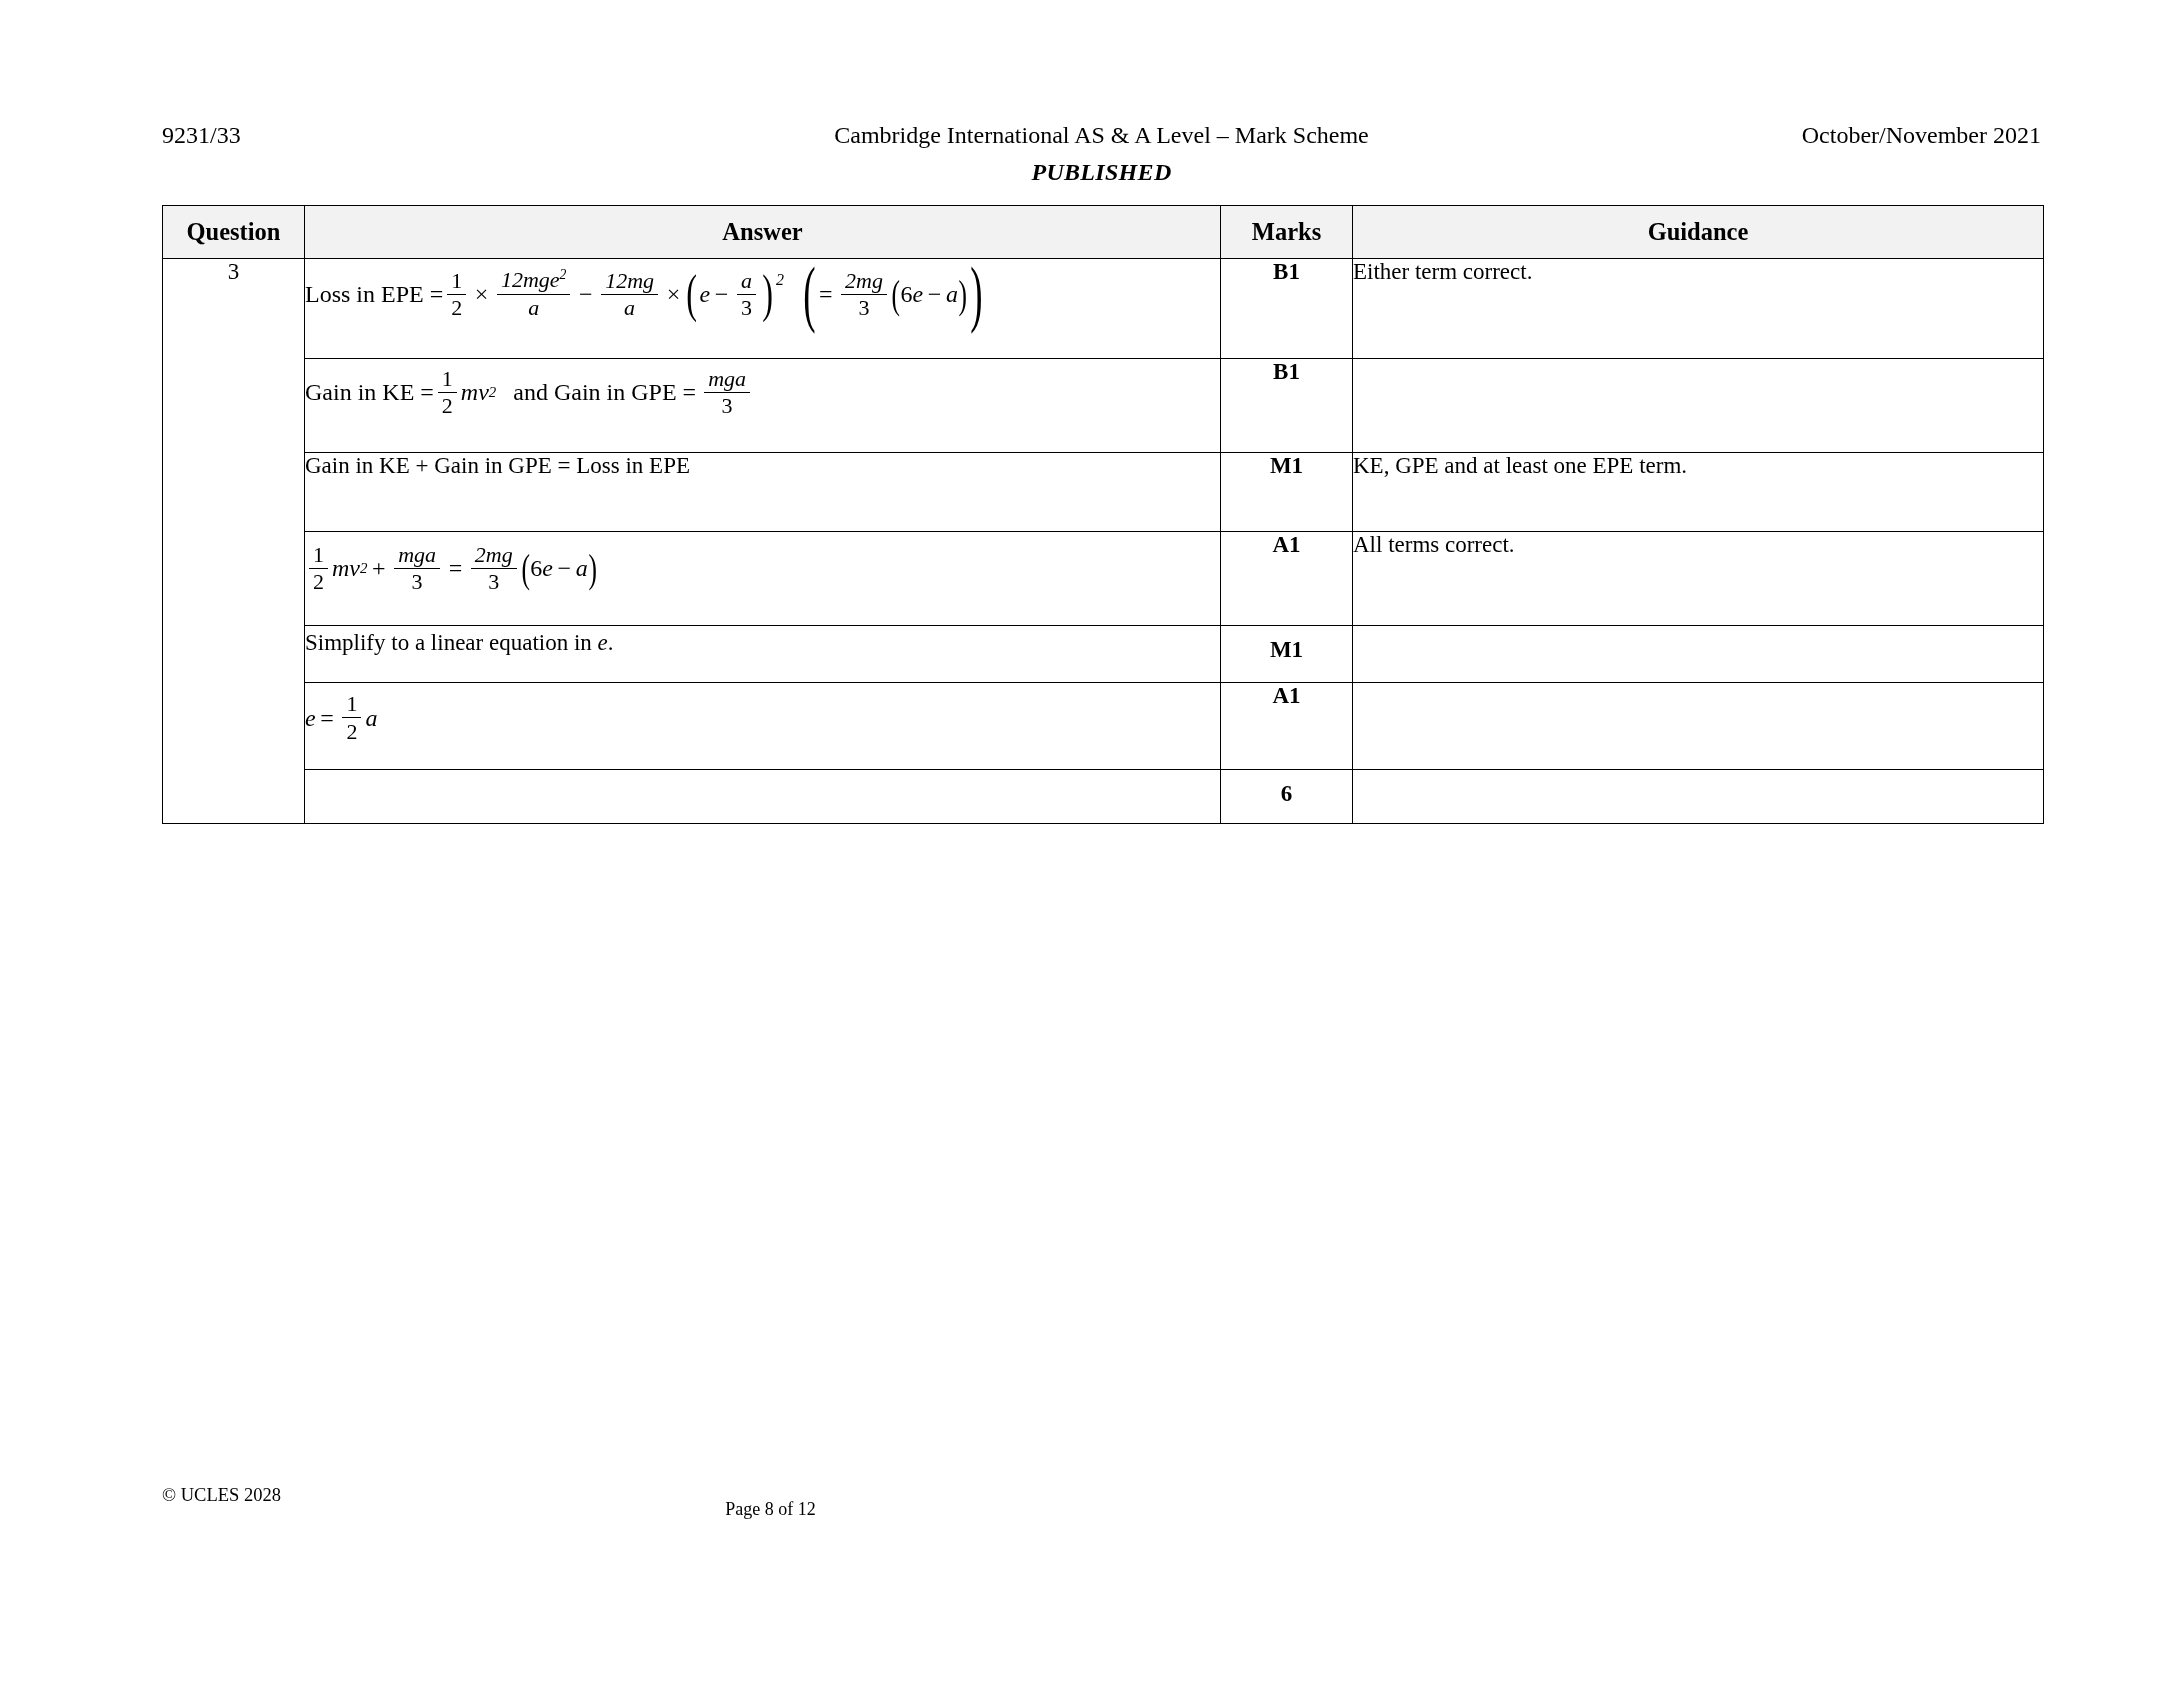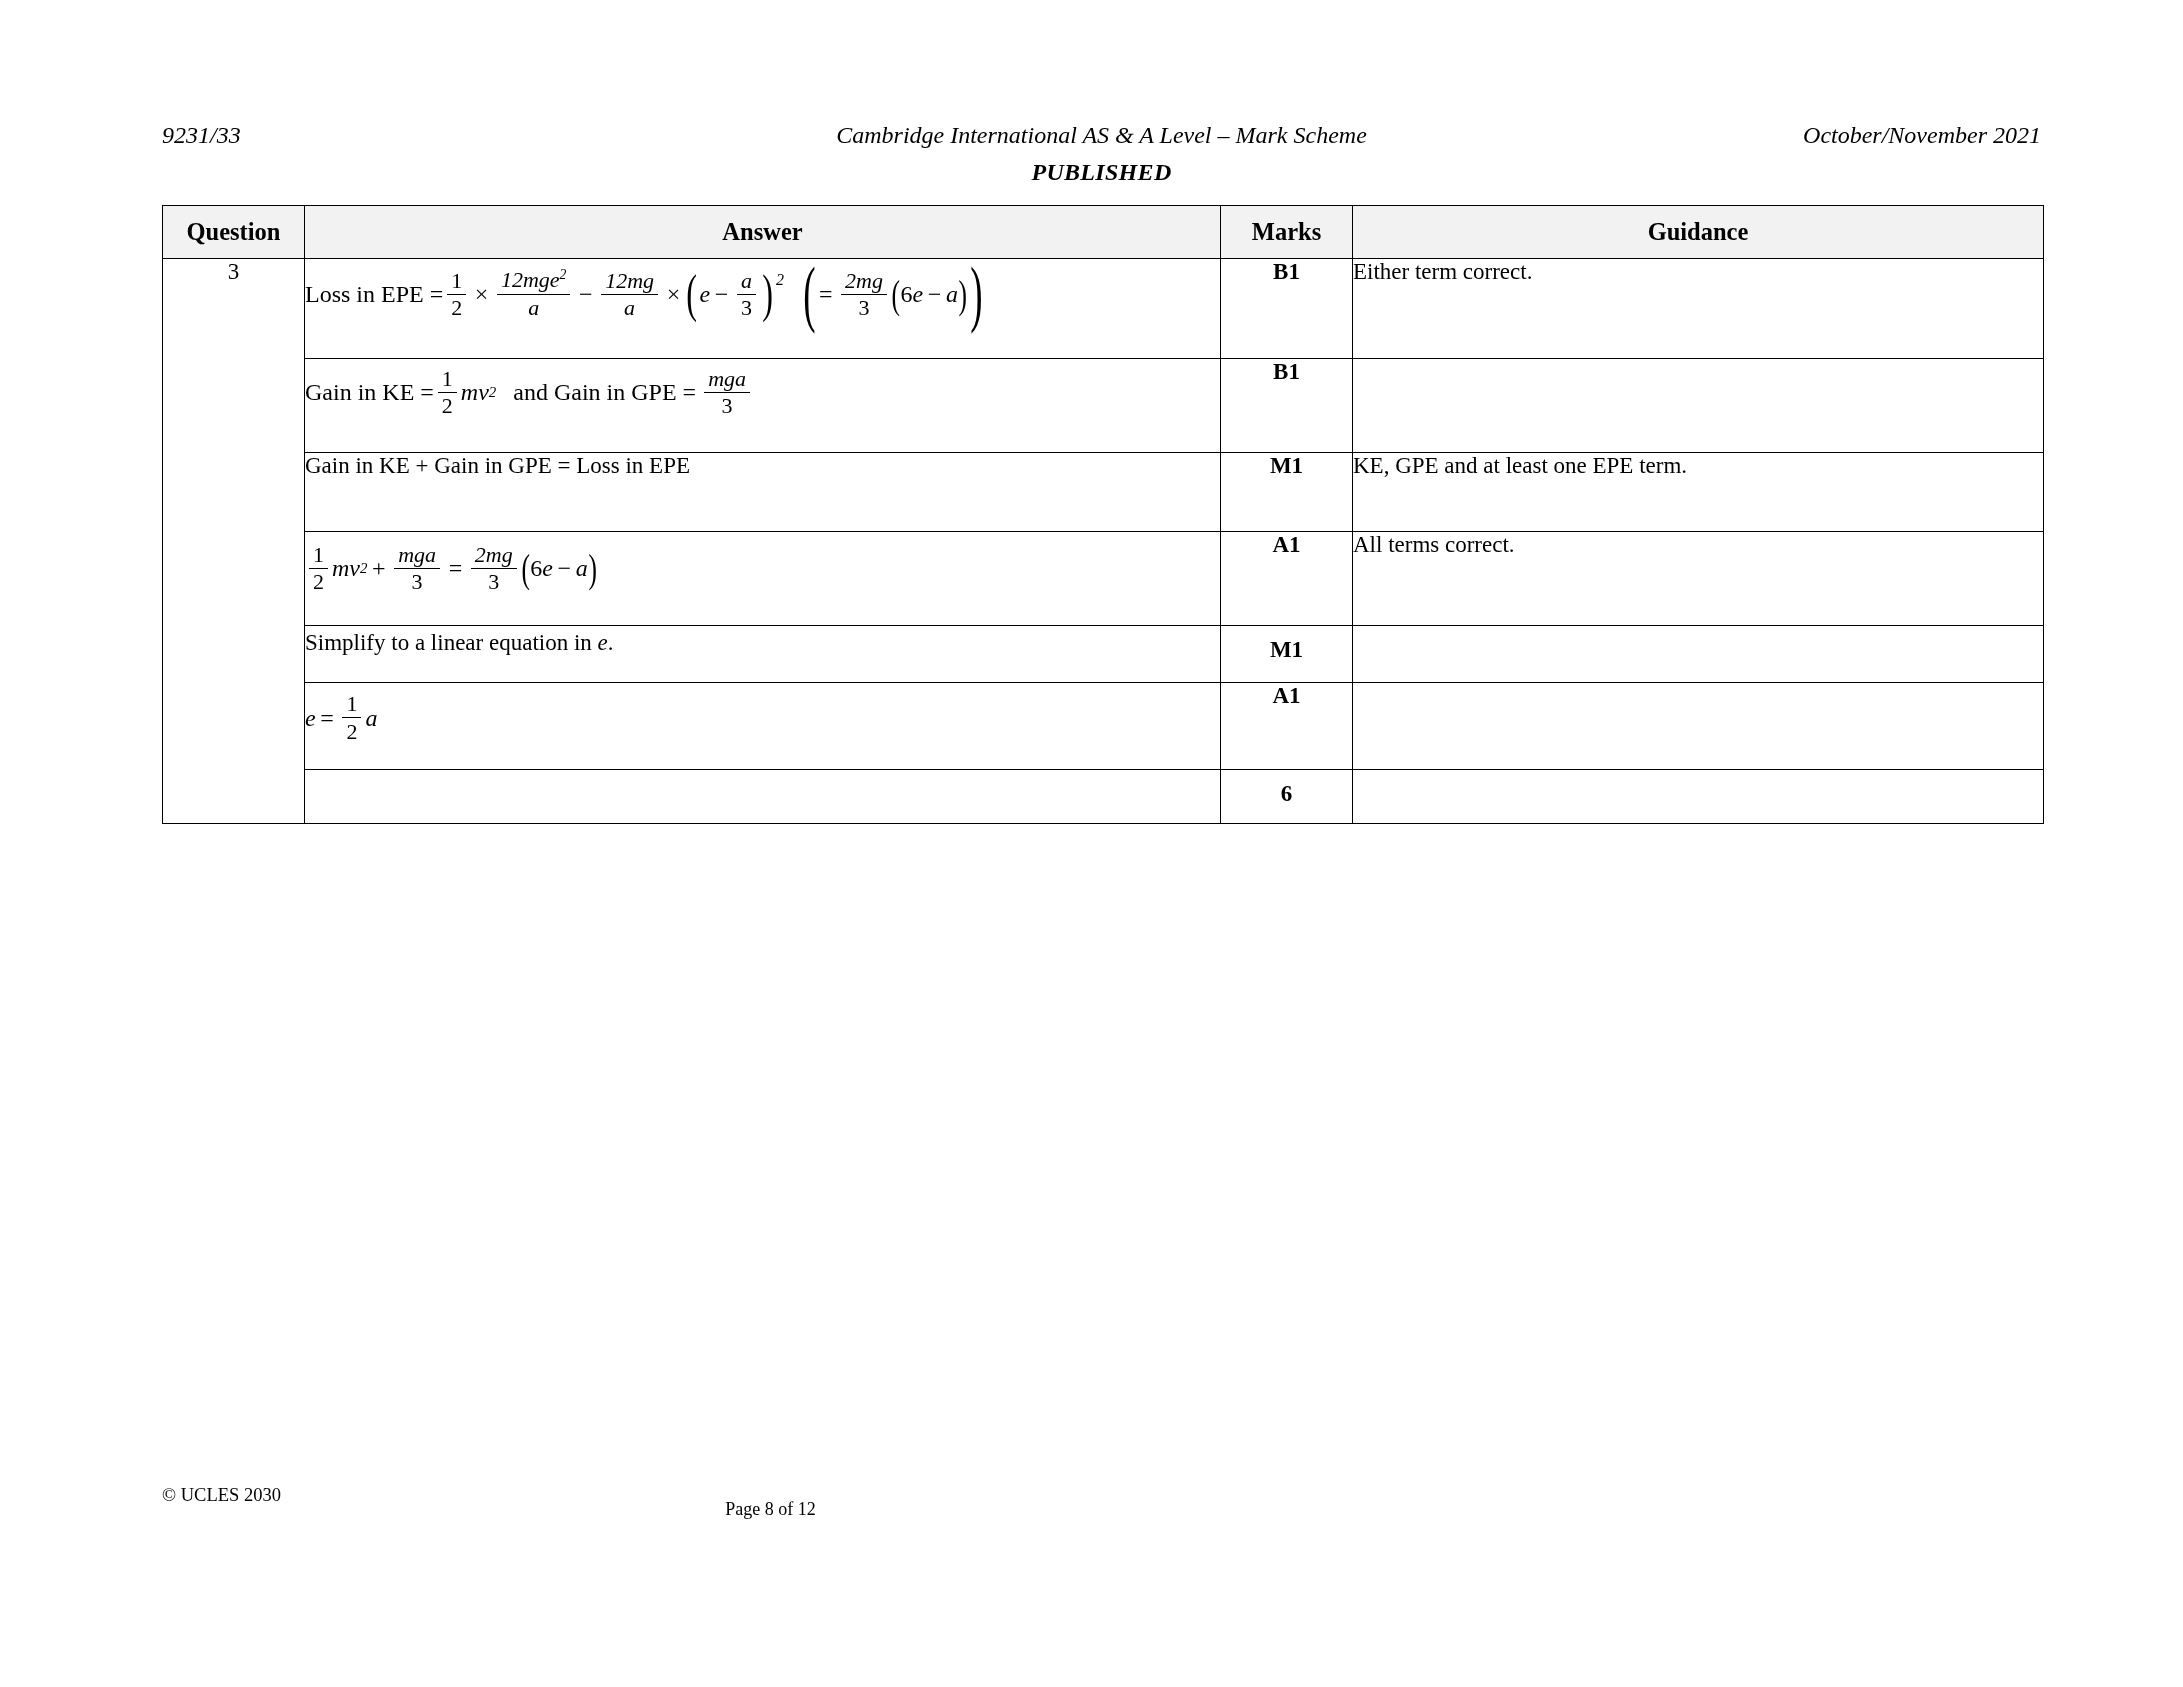--- a/index.html
+++ b/index.html
@@ -25,21 +25,20 @@
   
   .header {
     position: absolute;
     left: 162px;
     top: 122px;
     width: 1879px;
     display: flex;
     align-items: flex-end;
     justify-content: space-between;
     font-size: 24px;
-    font-style: italic;
   }
   .header-center-wrap {
     position: absolute;
     left: 0;
     top: 0;
     width: 1879px;
     text-align: center;
     font-size: 24px;
   }
   .header-left, .header-right {
@@ -365,17 +364,17 @@
       <tr>
         <td class="cell-q noborder-top"></td>
         <td class="cell-a" style="height:53px"></td>
         <td class="cell-m" style="padding-top:10.6px;">6</td>
         <td class="cell-g"></td>
       </tr>
 
     </tbody>
   </table>
 
-  <div class="footer-left">© UCLES 2030</div>
+  <div class="footer-left">© UCLES 2028</div>
   <div class="footer-center">Page 8 of 12</div>
 
 </div>
 
 
 </body></html>

